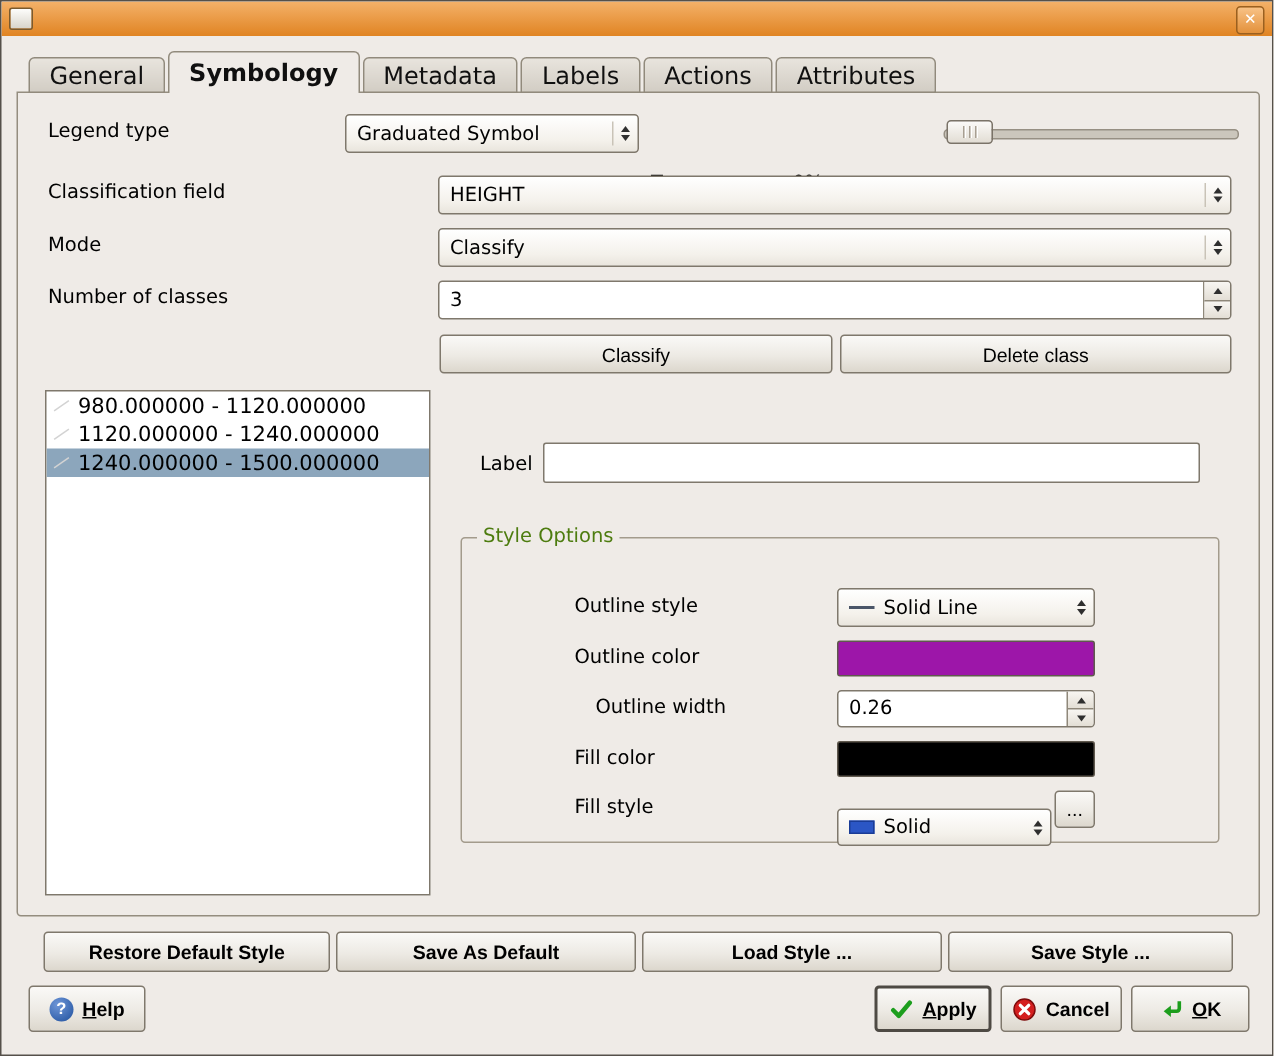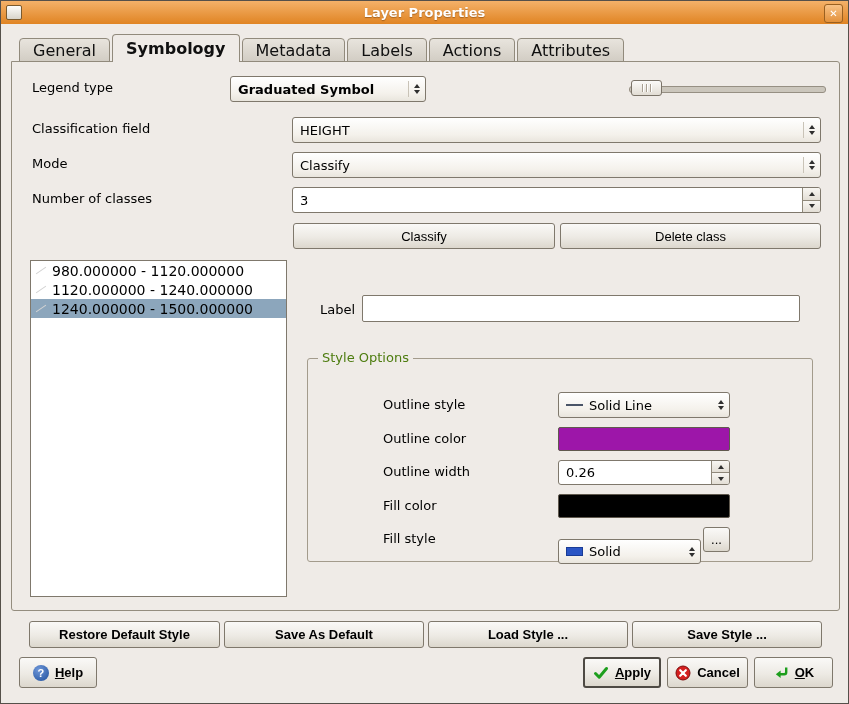--- a/index.html
+++ b/index.html
@@ -87,21 +87,20 @@
     background:linear-gradient(#FBFAF8,#E2DDD4);display:flex;align-items:center;justify-content:center;gap:3px;box-sizing:border-box;}
   .grip{width:1px;height:8px;background:#A89F92;box-shadow:1px 0 0 #FFF;}
 </style>
 </head>
 <body>
 
 <div class="window">
 
   <div class="titlebar">
     <div class="win-icon"></div>
-    <div class="title">Layer Properties</div>
     <div class="close-btn">
       <span>✕</span>
     </div>
   </div>
 
   <div class="tabbar">
     <div class="tab">
         <span>General</span>
       </div>
     <div class="tab active">
@@ -117,21 +116,21 @@
         <span>Actions</span>
       </div>
     <div class="tab">
         <span>Attributes</span>
       </div>
   </div>
 
   <div class="tab-page">
 
     <div class="lbl" style="left:20px;top:18px;">Legend type</div>
-    <div class="combo" style="left:218px;top:14px;width:196px;height:26px;font-weight:bold;">
+    <div class="combo" style="left:218px;top:14px;width:196px;height:26px;">
       <span>Graduated Symbol</span>
       <span class="spacer"></span>
         <span class="sep"></span>
       <span class="arrows">
           <span class="tri-up"></span>
           <span class="tri-down"></span>
         </span>
     </div>
     <div class="lbl" style="left:422px;top:18px;margin-top:35px;">Transparency: 0%</div>
     <div class="slider" style="left:617px;top:17px;width:197px;height:18px;">
@@ -209,21 +208,21 @@
         <span class="spacer"></span>
         <span class="arrows">
             <span class="tri-up"></span>
             <span class="tri-down"></span>
           </span>
       </div>
 
       <div class="lbl" style="left:75px;top:72px;">Outline color</div>
       <div class="color-swatch" style="left: 250px; top: 68px; width: 172px; height: 24px; background-color: rgb(157, 22, 169);"></div>
 
-      <div class="lbl" style="left:75px;top:105px;">Outline width</div>
+      <div class="lbl" style="left:89px;top:105px;">Outline width</div>
       <div class="spinbox" style="left:250px;top:101px;width:172px;height:25px;">
         <span class="spin-value">0.26</span>
         <span class="spin-btns">
           <span class="spin-btn">
               <span class="tri-up"></span>
             </span>
           <span class="spin-btn">
               <span class="tri-down"></span>
             </span>
         </span>

